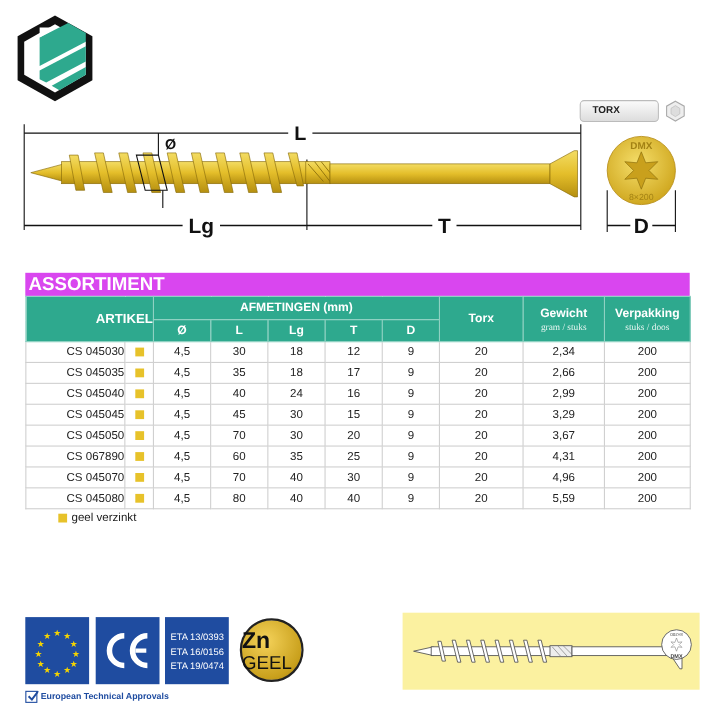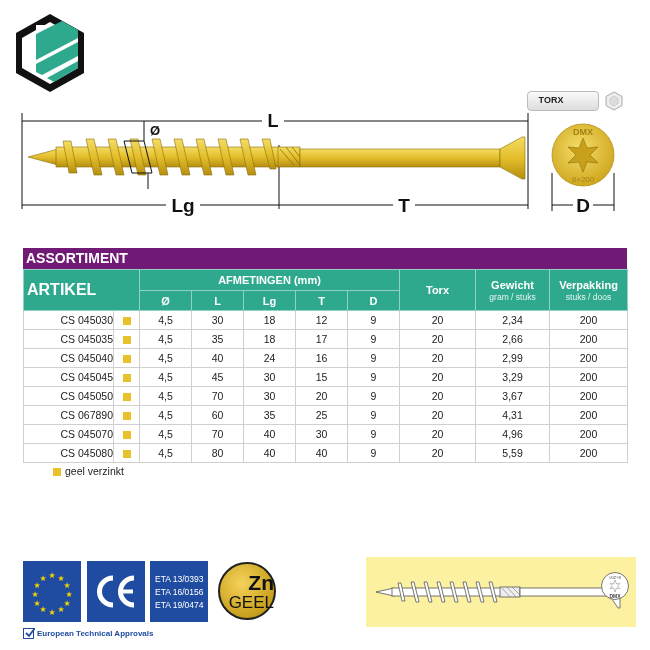--- a/index.html
+++ b/index.html
@@ -9,38 +9,38 @@
     .logo { position: absolute; left: 12px; top: 12px; width: 76px; height: 82px; }
 
     .drawing { position: absolute; left: 18px; top: 85px; width: 620px; height: 140px; }
 
     .torx-bit { position: absolute; left: 527px; top: 91px; width: 98px; height: 20px; }
     .torx-bit .bit-body { position: absolute; left: 0; top: 0; width: 72px; height: 20px; border: 1px solid #bbb; border-radius: 4px; background: linear-gradient(#fafafa, #ddd); }
     .torx-bit .bit-label { position: absolute; left: 0; top: 0; width: 48px; line-height: 18px; text-align: center; font-size: 9px; font-weight: bold; color: #222; }
     .torx-bit .bit-hex { position: absolute; left: 78px; top: 0; width: 18px; height: 20px; }
 
     .table-wrap { position: absolute; left: 23px; top: 248px; width: 604px; }
-    .title-bar { height: 21px; background: #701a75; color: #fff; font-weight: bold; font-size: 14px; line-height: 21px; padding-left: 3px; }
+    .title-bar { height: 21px; background: #d946ef; color: #fff; font-weight: bold; font-size: 17px; line-height: 21px; padding-left: 3px; }
     table { border-collapse: collapse; width: 604px; table-layout: fixed; }
     th { background: #2ea98e; color: #fff; font-weight: bold; font-size: 11px; border: 1px solid #8fd1c2; }
-    th.artikel { text-align: left; padding-left: 3px; font-size: 16px; }
-    th .sub { display: block; font-weight: normal; font-size: 8.5px; color: #e8f6f2; margin-top: 1px; }
+    th.artikel { text-align: right; padding-left: 3px; font-size: 12px; }
+    th .sub { display: block; font-weight: normal; font-size: 8.5px; color: #e8f6f2; margin-top: 1px; font-family: Liberation Serif, serif; }
     td { font-size: 10.5px; height: 19px; text-align: center; border: 1px solid #d0d0d0; color: #222; }
     td.artikel { text-align: right; padding-left: 3px; }
     .swatch { display: inline-block; width: 8px; height: 8px; background: #e7c22a; vertical-align: middle; }
 
     .legend { position: absolute; left: 25px; top: 465px; font-size: 10.5px; color: #222; padding-left: 28px; }
     .legend .swatch { margin-right: 4px; vertical-align: -1px; }
 
     .badges { position: absolute; left: 23px; top: 561px; }
     .badge { position: absolute; top: 0; width: 58px; height: 61px; background: #1f4ca0; }
     .badge.eu { left: 0; }
     .badge.ce { left: 64px; }
     .badge.eta { left: 127px; padding: 12px 0 10px 5px; color: #fff; font-size: 8.5px; line-height: 13px; }
-    .zn { position: absolute; left: 195px; top: 1px; width: 58px; height: 58px; border-radius: 50%; background: radial-gradient(circle at 40% 35%, #f4d25a, #c9a01c 70%, #9c7a10); border: 2px solid #222; text-align: right; }
+    .zn { position: absolute; left: 195px; top: 1px; width: 58px; height: 58px; border-radius: 50%; background: radial-gradient(circle at 40% 35%, #f4d25a, #c9a01c 70%, #9c7a10); border: 2px solid #222; text-align: left; }
     .zn .zn-main { display: block; font-size: 21px; font-weight: bold; margin-top: 9px; line-height: 20px; color: #111; }
     .zn .zn-sub { display: block; font-size: 17px; font-weight: normal; color: #111; }
     .eta-approvals { position: absolute; left: 0; top: 67px; font-size: 8px; font-weight: bold; color: #1f4ca0; white-space: nowrap; text-align: right; }
     .eta-approvals .check { display: inline-block; width: 11px; height: 11px; border: 1px solid #1f4ca0; vertical-align: middle; margin-right: 3px; position: relative; }
 
     .yellow-panel { position: absolute; left: 366px; top: 557px; width: 270px; height: 70px; background: #fbf1a0; }
   </style>
 </head>
 <body>
 

